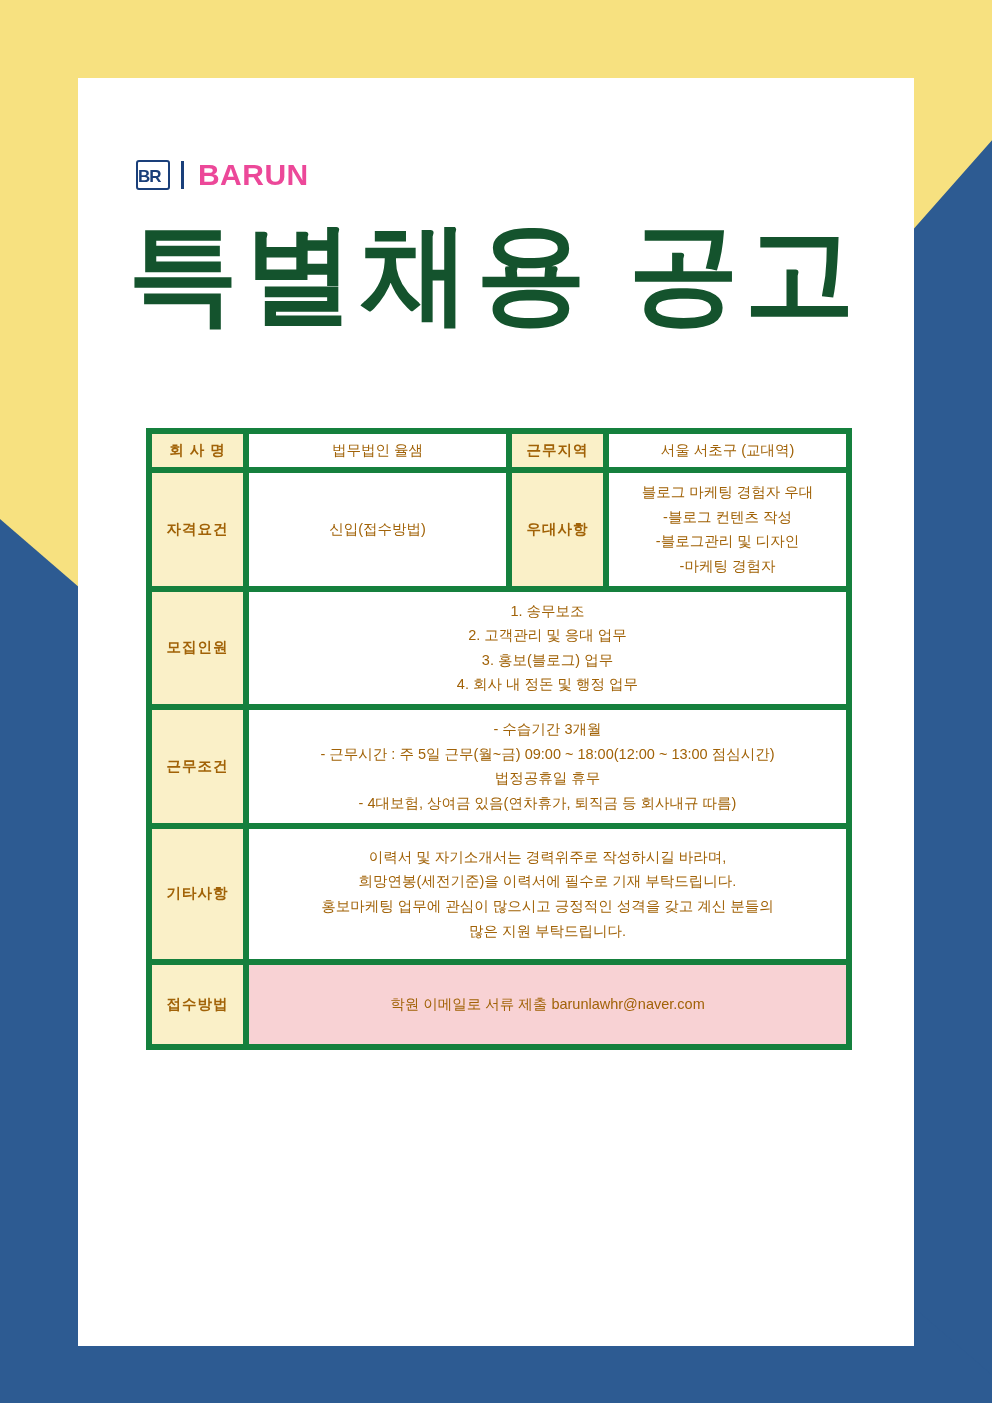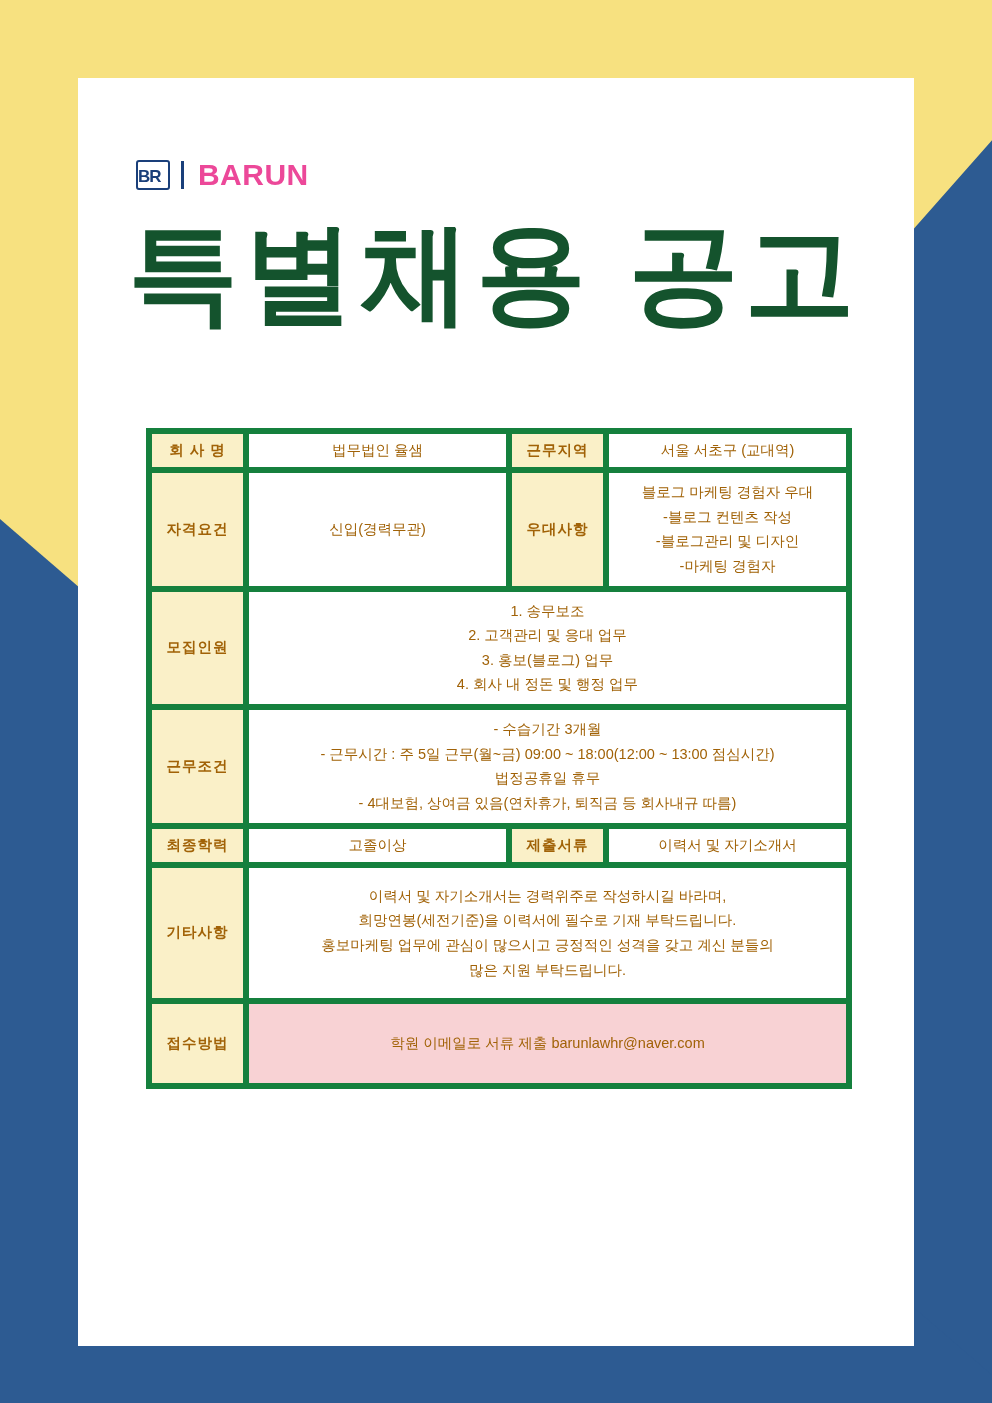--- a/index.html
+++ b/index.html
@@ -173,21 +173,21 @@
       </colgroup>
       <tbody>
         <tr>
           <td class="lbl">회 사 명</td>
           <td class="val-c">법무법인 율샘</td>
           <td class="lbl">근무지역</td>
           <td class="val-c">서울 서초구 (교대역)</td>
         </tr>
         <tr>
           <td class="lbl">자격요건</td>
-          <td class="val-c">신입(경력무관)</td>
+          <td class="val-c">신입(접수방법)</td>
           <td class="lbl">우대사항</td>
           <td class="val-l multiline">블로그 마케팅 경험자 우대
 -블로그 컨텐츠 작성
 -블로그관리 및 디자인
 -마케팅 경험자</td>
         </tr>
         <tr>
           <td class="lbl">모집인원</td>
           <td class="val-l multiline" colspan="3">1. 송무보조
 2. 고객관리 및 응대 업무
@@ -195,26 +195,20 @@
 4. 회사 내 정돈 및 행정 업무</td>
         </tr>
         <tr>
           <td class="lbl">근무조건</td>
           <td class="val-l multiline" colspan="3">-  수습기간 3개월
 -  근무시간 : 주 5일 근무(월~금) 09:00 ~ 18:00(12:00 ~ 13:00 점심시간)
                     법정공휴일 휴무
 -  4대보험, 상여금 있음(연차휴가, 퇴직금 등 회사내규 따름)</td>
         </tr>
         <tr>
-          <td class="lbl">최종학력</td>
-          <td class="val-c">고졸이상</td>
-          <td class="lbl">제출서류</td>
-          <td class="val-c">이력서 및 자기소개서</td>
-        </tr>
-        <tr>
           <td class="lbl">기타사항</td>
           <td class="val-l multiline" colspan="3" style="padding:16px 8px;">이력서 및 자기소개서는 경력위주로 작성하시길 바라며,
 희망연봉(세전기준)을 이력서에 필수로 기재 부탁드립니다.
 홍보마케팅 업무에 관심이 많으시고 긍정적인 성격을 갖고 계신 분들의
 많은 지원 부탁드립니다.</td>
         </tr>
         <tr>
           <td class="lbl">접수방법</td>
           <td class="pink" colspan="3" style="padding:30px 12px;">학원 이메일로 서류 제출 barunlawhr@naver.com</td>
         </tr>

